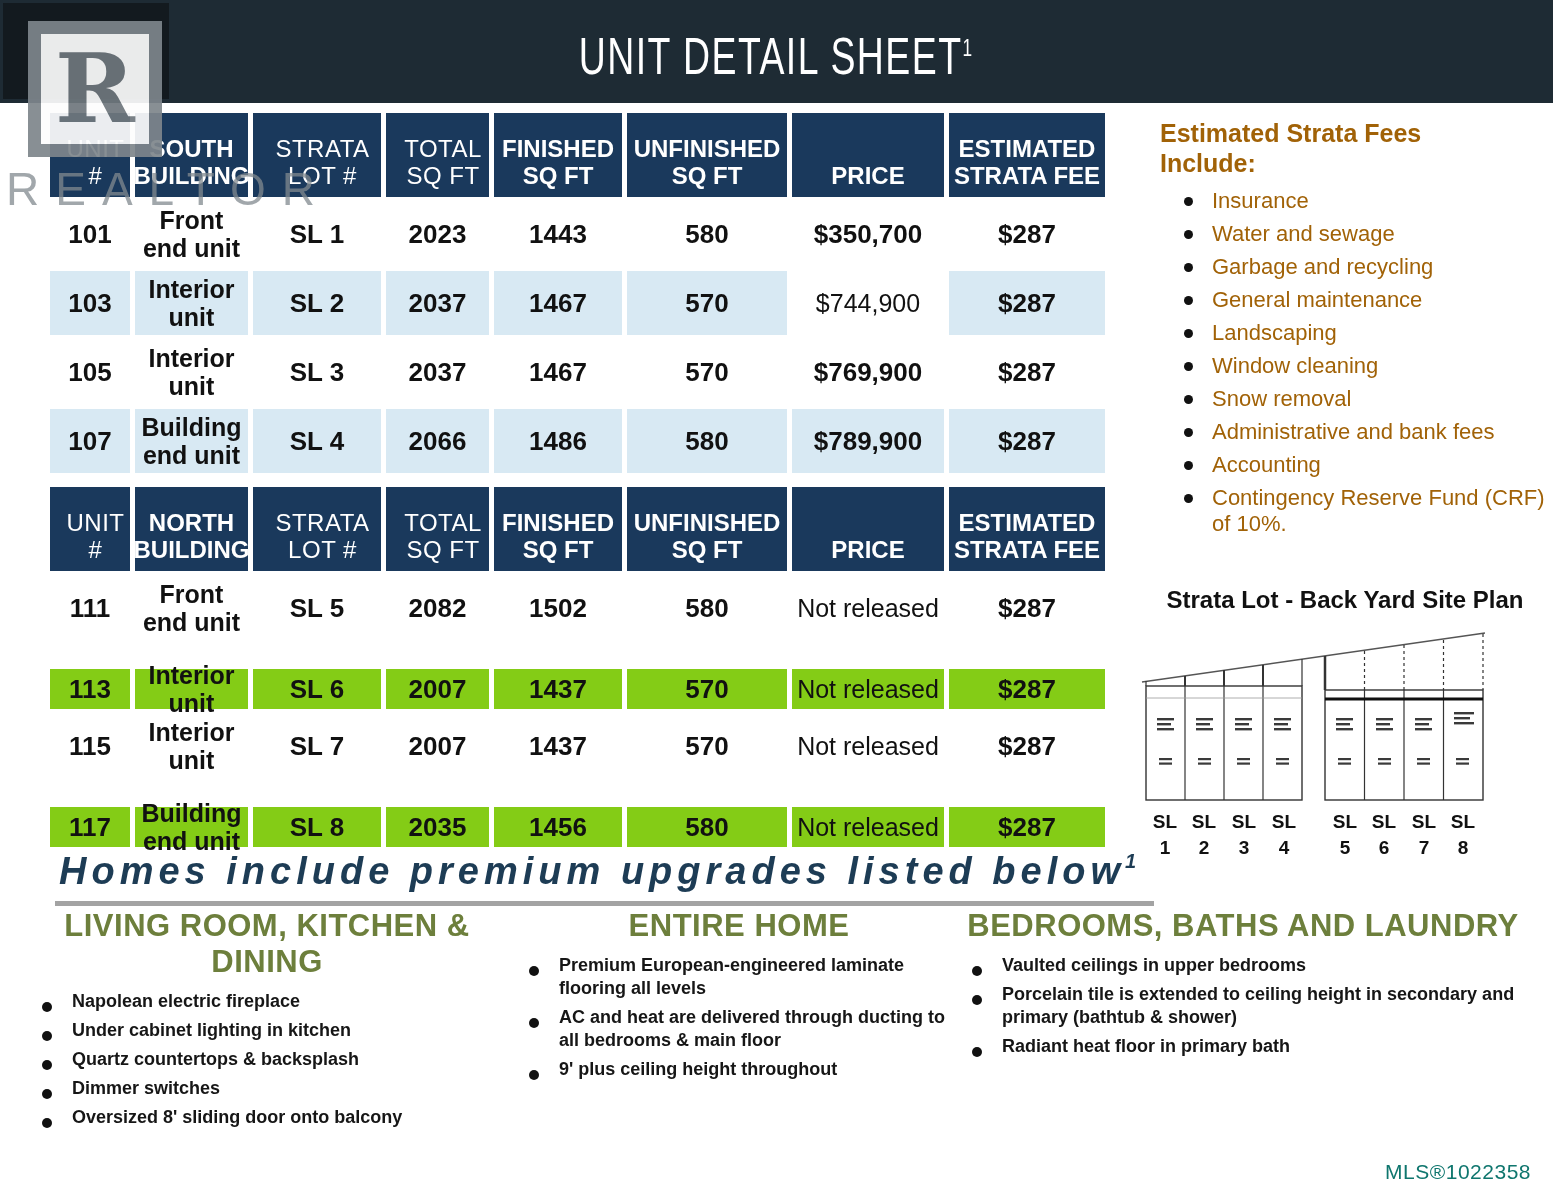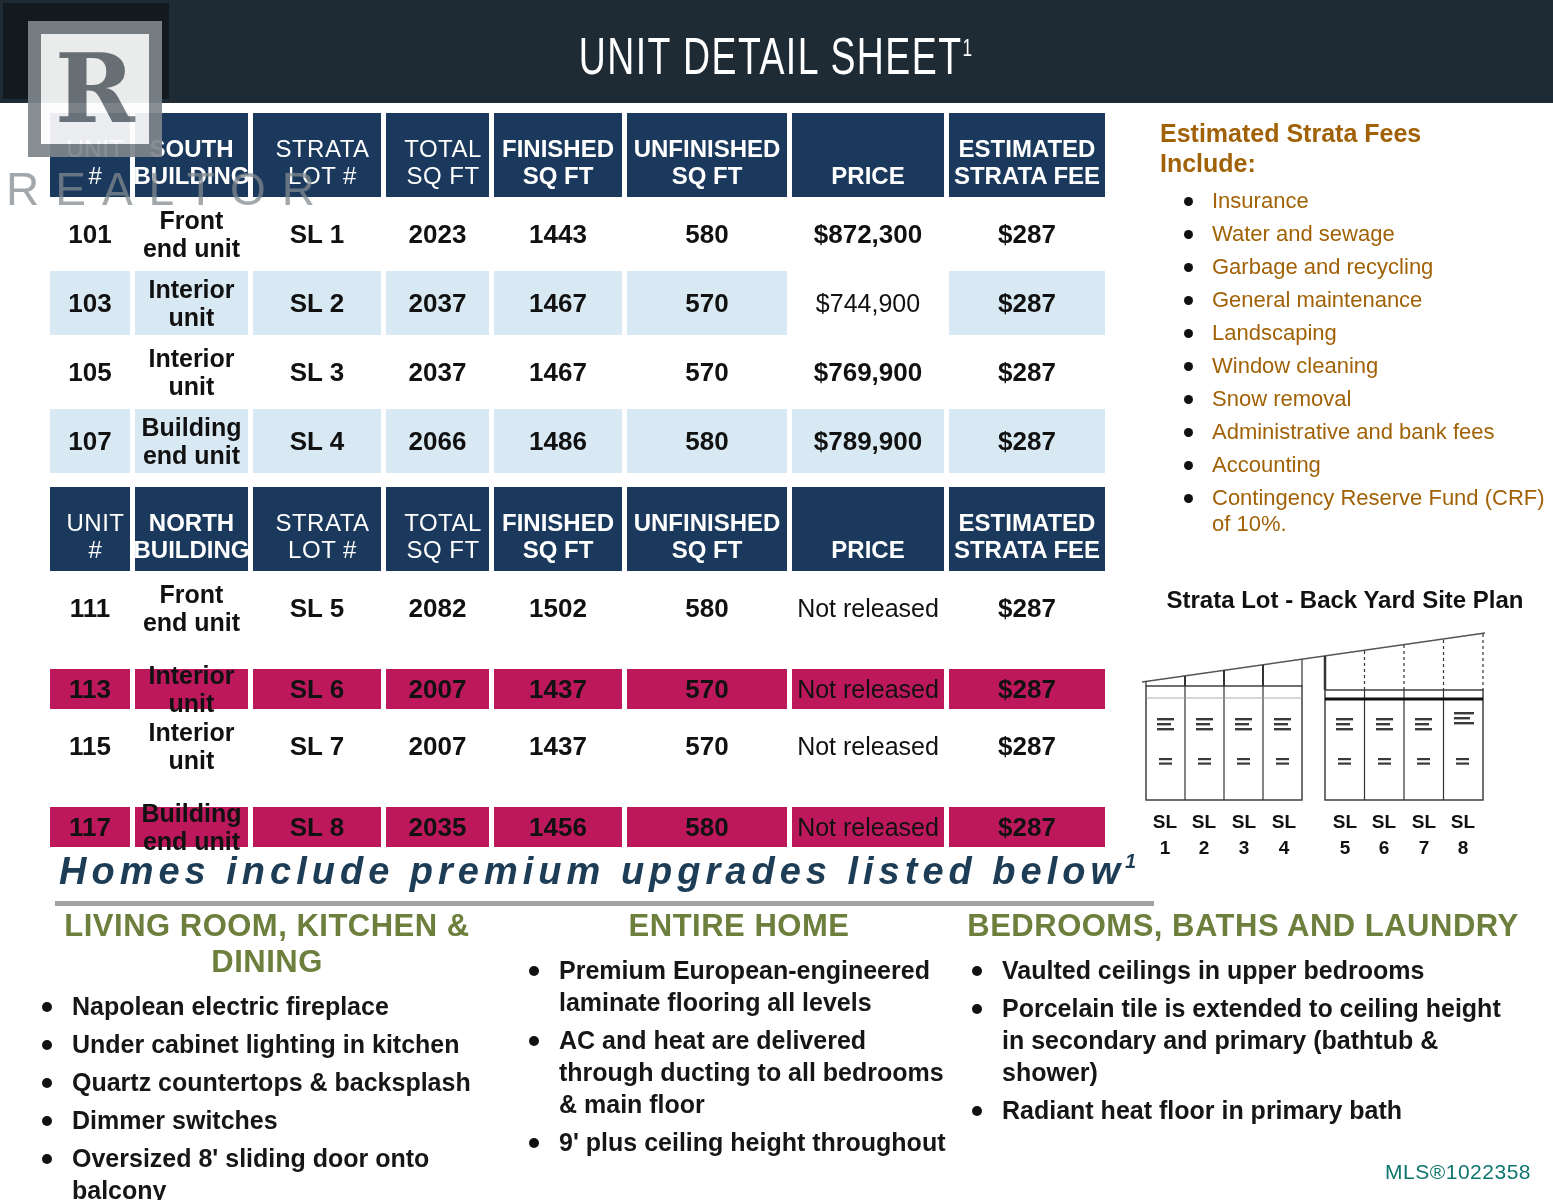--- a/index.html
+++ b/index.html
@@ -29,21 +29,21 @@
   .c1{width:80px;} .c2{width:113px;} .c3{width:128px;} .c4{width:103px;}
   .c5{width:128px;} .c6{width:160px;} .c7{width:152px;} .c8{width:156px;}
   .hdr .tcell{background:#1a395c;color:#fff;font-size:24px;line-height:1.12;justify-content:flex-end;padding-bottom:7px;box-sizing:border-box;}
   .hdr .tcell.hl{font-weight:400;letter-spacing:.5px;padding-left:11px;}
   .hdr .tcell.hb{font-weight:700;}
   .trow.data .tcell{font-size:26px;font-weight:700;color:#111;}
   .trow.data .tcell.type{font-size:25px;line-height:1.12;font-weight:600;}
   .trow.data .tcell.reg{font-weight:400;font-size:25px;}
   .trow.blue .tcell{background:#d8e9f3;}
   .trow.blue .tcell.white-override{background:#fff;}
-  .trow.gray .tcell{background:#be185d;margin-top:24px;}
+  .trow.gray .tcell{background:#84cc16;margin-top:24px;}
 
   
   .fees{position:absolute;left:1160px;top:118px;width:392px;color:#a16207;}
   .fees-heading{font-size:25px;font-weight:700;line-height:1.2;white-space:pre-line;margin-bottom:10px;}
   .fees-list{margin:0;padding:0;list-style:none;}
   .fees-list li{position:relative;padding-left:52px;font-size:22px;font-weight:400;line-height:1.18;margin-bottom:7px;}
   .fees-list li::before{content:"";position:absolute;left:24px;top:9px;width:9px;height:9px;border-radius:50%;background:#111;}
 
   
   .siteplan{position:absolute;left:1140px;top:586px;width:400px;}
@@ -55,21 +55,21 @@
   .upgrades-heading{position:absolute;left:55px;top:850px;font-size:38px;font-style:italic;font-weight:600;letter-spacing:5px;color:#1d3c55;border-bottom:5px solid #a3a3a3;padding:0 18px 8px 4px;white-space:nowrap;}
   .upgrades-heading sup{font-size:20px;vertical-align:16px;letter-spacing:0;}
 
   
   .ucol{position:absolute;top:908px;}
   .ucol-1{left:28px;width:478px;}
   .ucol-2{left:515px;width:448px;}
   .ucol-3{left:958px;width:570px;}
   .ucol-title{font-size:31px;font-weight:700;color:#6d7f3c;text-align:center;margin:0 0 10px 0;letter-spacing:.5px;}
   .ulist{margin:0;padding:0;list-style:none;}
-  .ulist li{position:relative;padding-left:44px;font-size:25px;font-weight:600;color:#161616;line-height:1.28;margin-bottom:6px;}
+  .ulist li{position:relative;padding-left:44px;font-size:18px;font-weight:600;color:#161616;line-height:1.28;margin-bottom:6px;}
   .ulist li::before{content:"";position:absolute;left:14px;top:12px;width:10px;height:10px;border-radius:50%;background:#111;}
 
   
   .footer-mls{position:absolute;right:22px;top:1160px;font-size:21px;color:#0f766e;letter-spacing:.5px;}
 </style>
 </head>
 <body>
 
 <div id="page">
 
@@ -106,21 +106,21 @@
 STRATA FEE</div>
     </div>
     <div class="trow data">
       <div class="tcell c1">101</div>
       <div class="tcell c2 type">Front
 end unit</div>
       <div class="tcell c3">SL 1</div>
       <div class="tcell c4">2023</div>
       <div class="tcell c5">1443</div>
       <div class="tcell c6">580</div>
-      <div class="tcell c7">$872,300</div>
+      <div class="tcell c7">$350,700</div>
       <div class="tcell c8">$287</div>
     </div>
     <div class="trow data blue">
       <div class="tcell c1">103</div>
       <div class="tcell c2 type">Interior
 unit</div>
       <div class="tcell c3">SL 2</div>
       <div class="tcell c4">2037</div>
       <div class="tcell c5">1467</div>
       <div class="tcell c6">570</div>

